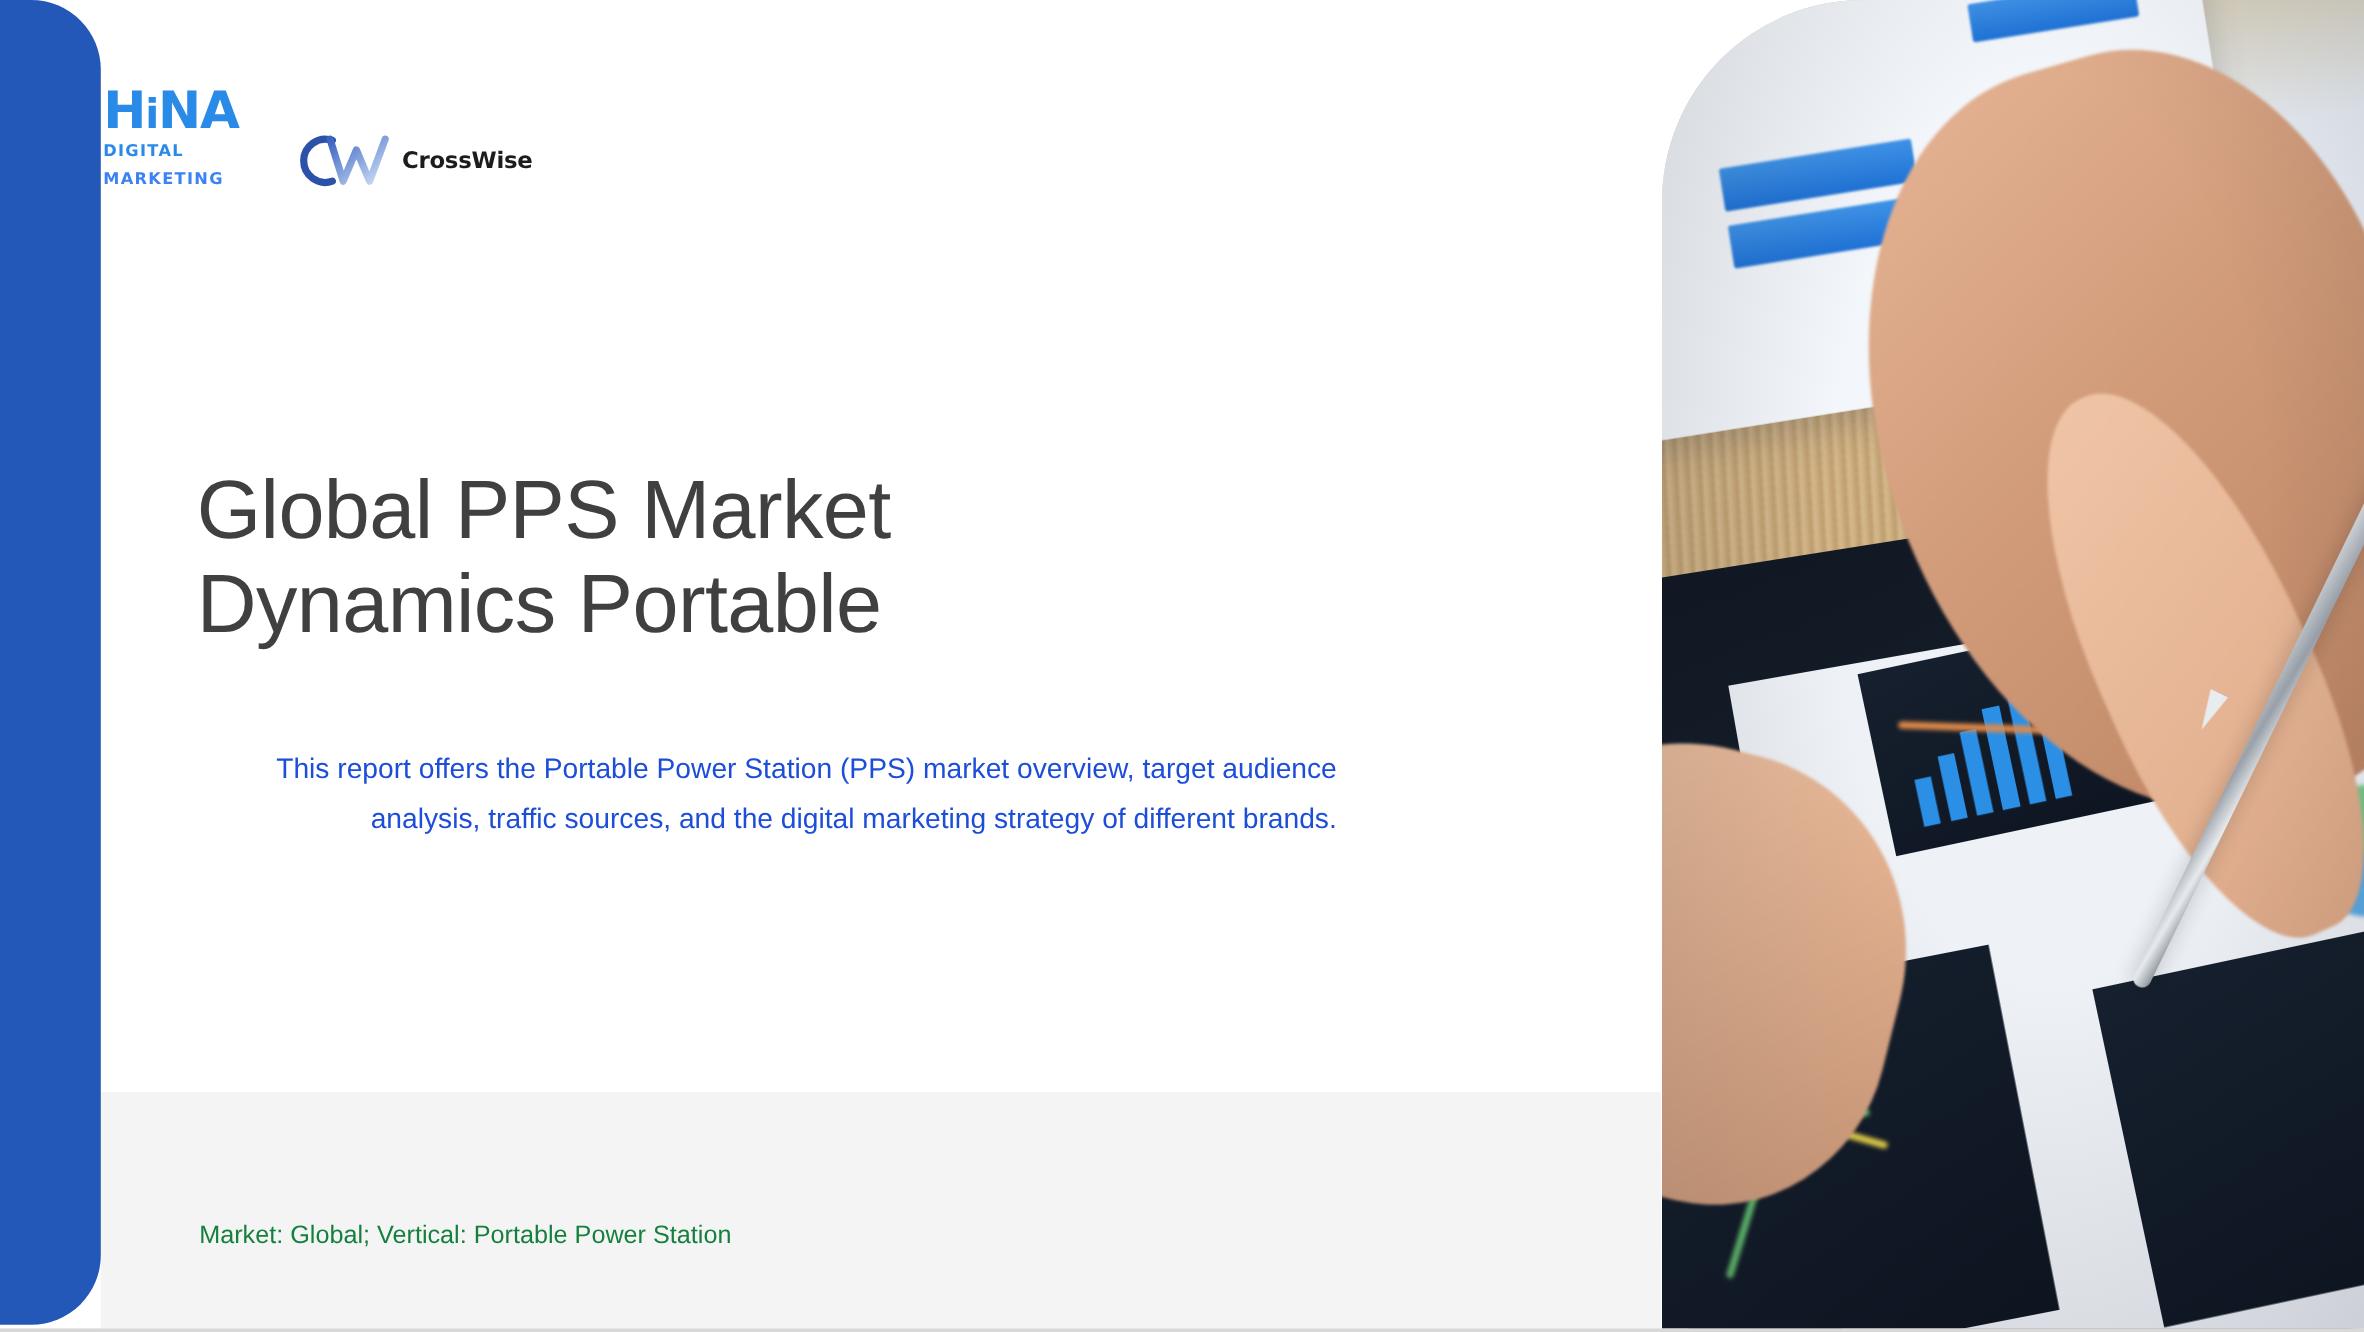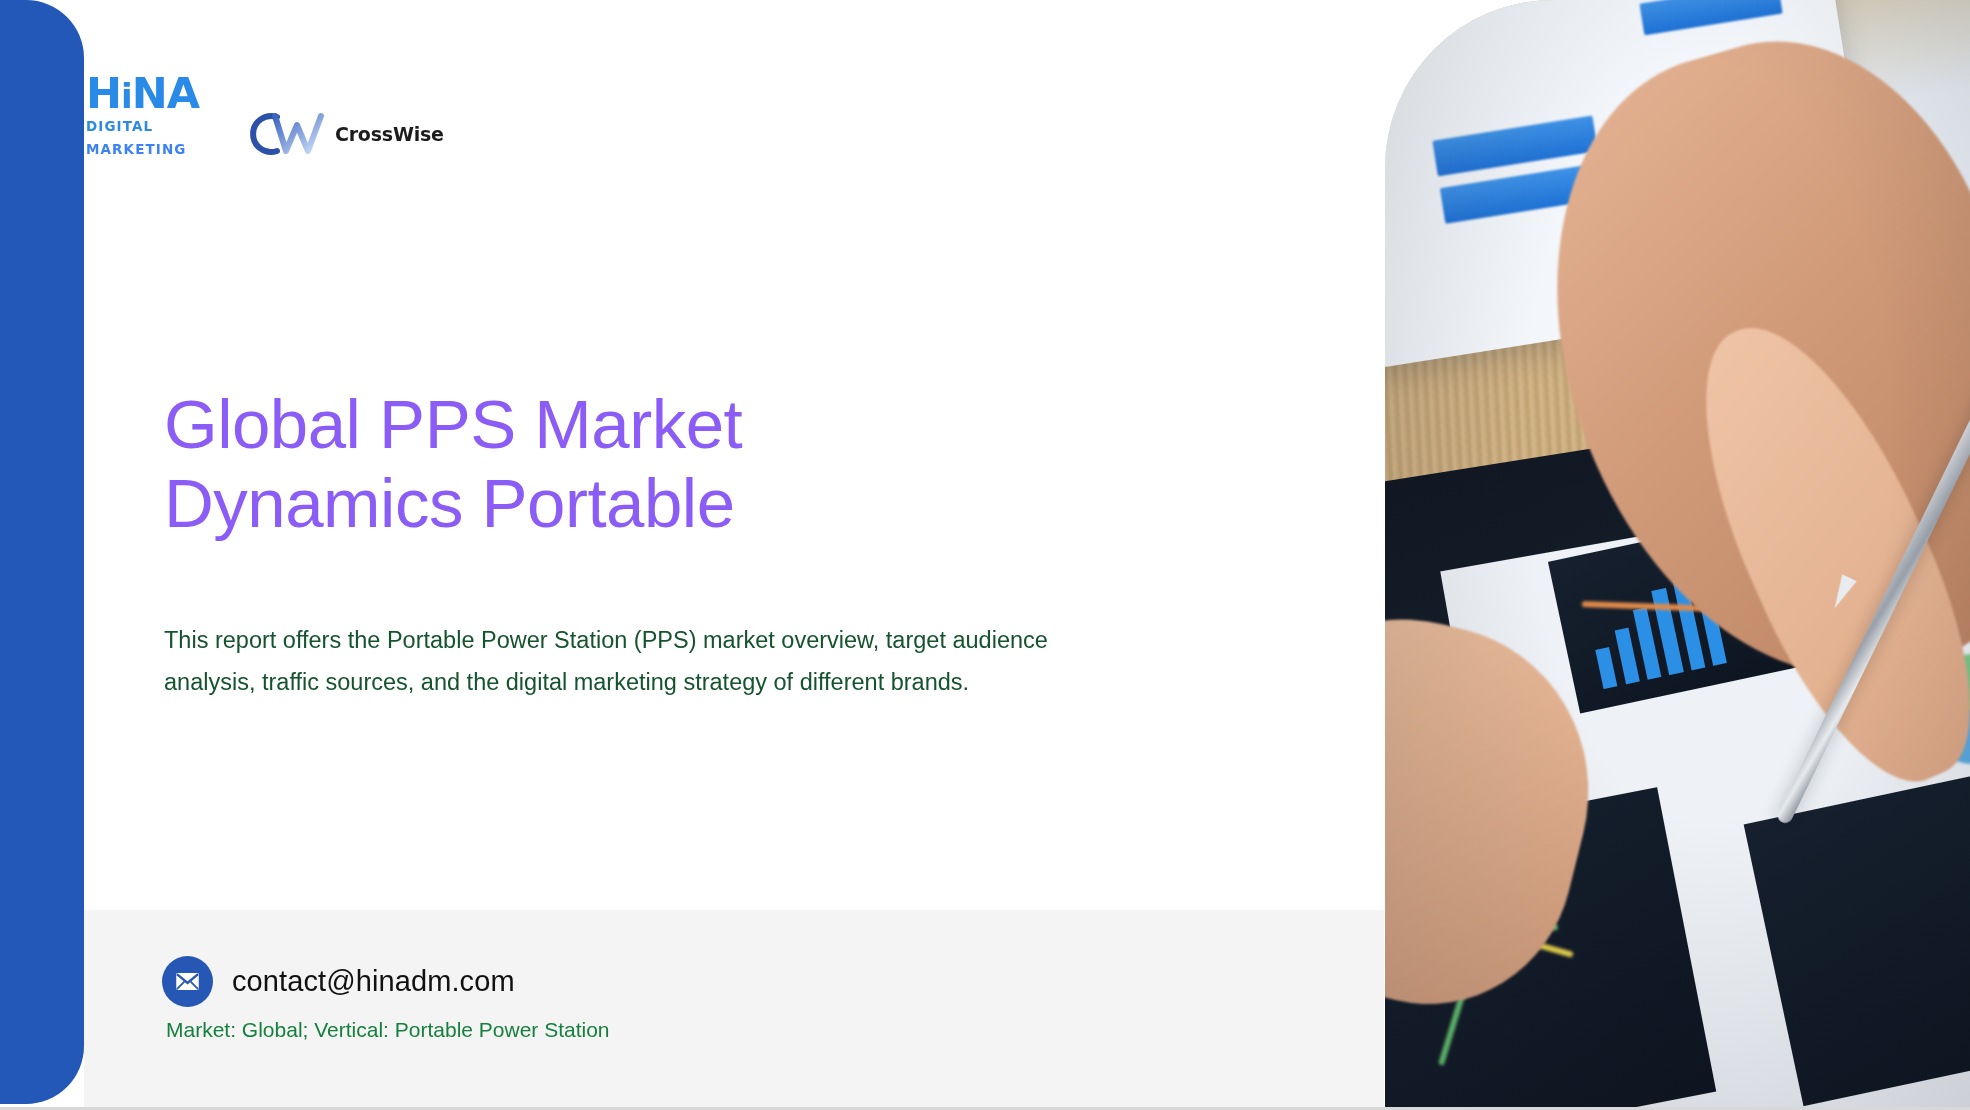--- a/index.html
+++ b/index.html
@@ -85,33 +85,34 @@
   .headline{
     position:absolute;
     left:164px; top:386px;
     width:1000px;
     z-index:4;
   }
   .headline h1{
     font-size:69px;
     line-height:1.14;
     font-weight:400;
-    color:#8b5cf6;
+    color:#404040;
     letter-spacing:-0.5px;
   }
 
   .subtitle{
     position:absolute;
     left:164px; top:620px;
     width:950px;
     z-index:4;
     font-size:23.5px;
     line-height:1.77;
-    color:#14532d;
+    color:#1d4ed8;
     font-weight:400;
+    text-align:right;
   }
 
   
   .footer-band{
     position:absolute;
     left:84px; top:910px;
     width:1300px; height:197px;
     background:#f4f4f4;
     z-index:2;
   }
@@ -335,30 +336,20 @@
 
   <div class="headline">
     <h1>
       <span>Global PPS Market</span><br>
       <span>Dynamics Portable</span>
     </h1>
   </div>
 
   <div class="subtitle">This report offers the Portable Power Station (PPS) market overview, target audience analysis, traffic sources, and the digital marketing strategy of different brands.</div>
 
-  <div class="contact-row">
-    <span class="mail-badge">
-      <svg viewBox="0 0 24 24" aria-hidden="true">
-        <rect x="2" y="4.5" width="20" height="15" rx="1.2" fill="#ffffff"></rect>
-        <path d="M2.6 5.4 L12 13.2 L21.4 5.4" fill="none" stroke="#2757b5" stroke-width="2.1"></path>
-        <path d="M2.6 18.8 L9.2 12.2 M21.4 18.8 L14.8 12.2" fill="none" stroke="#2757b5" stroke-width="1.6"></path>
-      </svg>
-    </span>
-    <span class="contact-email">contact@hinadm.com</span>
-  </div>
 
   <div class="market-note">Market: Global; Vertical: Portable Power Station</div>
 
   <div class="photo-panel">
     <div class="photo-inner">
       <div class="ph-bg"></div>
       <div class="ph-wood"></div>
 
       <div class="ph-paper-top">
         <div class="ph-bar" style="left:22%;top:46%;width:30%;height:9%;"></div>

